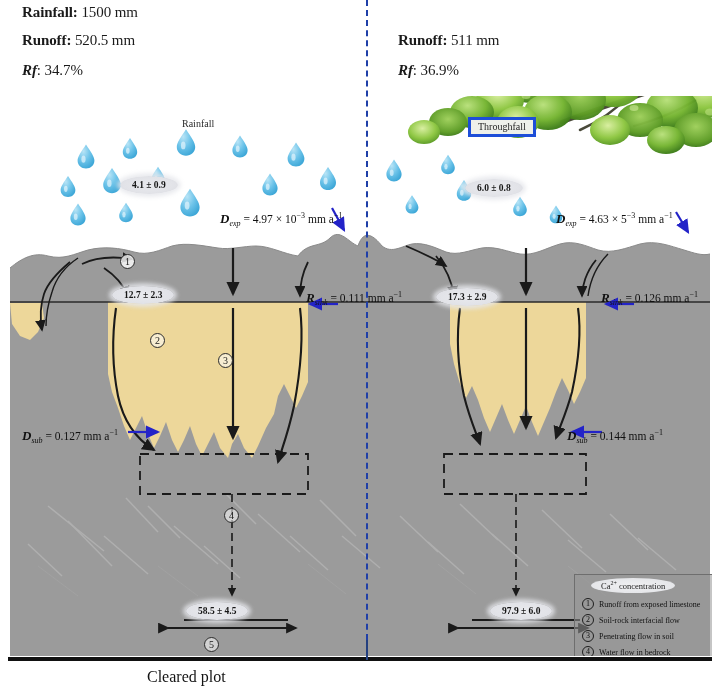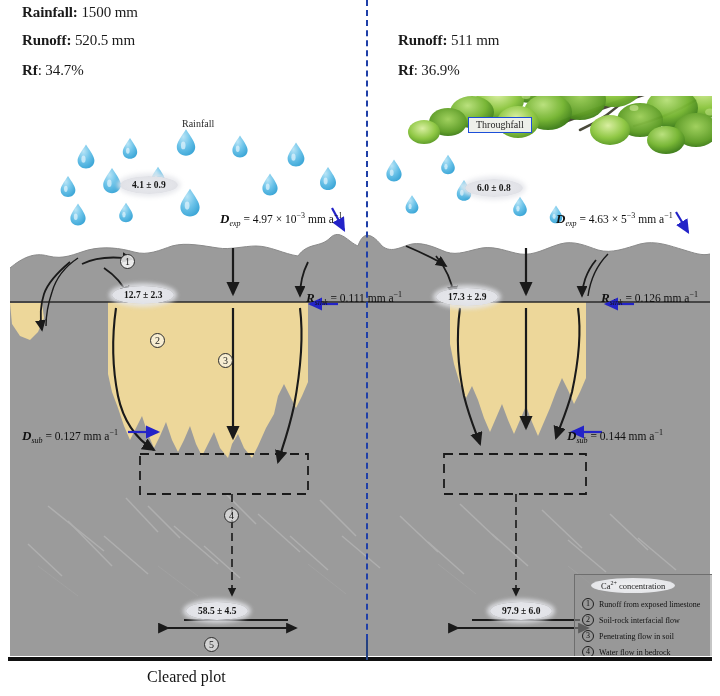--- a/index.html
+++ b/index.html
@@ -21,21 +21,21 @@
   
   .hdr {
     position: absolute;
     font-family: "Liberation Serif", serif;
     font-size: 15px;
     color: #1a1a1a;
     white-space: nowrap;
     letter-spacing: -0.1px;
   }
   .hdr b { font-weight: bold; }
-  .hdr .ital { font-weight: bold; }
+  .hdr .ital { font-style: italic; font-weight: bold; }
   .hdr-left-1 { left: 22px; top: 4px; }
   .hdr-left-2 { left: 22px; top: 32px; }
   .hdr-left-3 { left: 22px; top: 62px; }
   .hdr-right-1 { left: 398px; top: 4px; }
   .hdr-right-2 { left: 398px; top: 32px; }
   .hdr-right-3 { left: 398px; top: 62px; }
 
   
   .scene {
     position: absolute;
@@ -61,21 +61,21 @@
     font-family: Liberation Serif, serif;
     font-size: 10px;
     color: #2a2a2a;
     white-space: nowrap;
     z-index: 22;
   }
   .label-rainfall { left: 182px; top: 118px; }
   .label-throughfall {
     left: 468px; top: 117px;
     background: #eef0ea;
-    border: 1px solid #1d4ed8;
+    border: 3px solid #1d4ed8;
     padding: 1px 7px 2px 7px;
     color: #1f1f1f;
   }
 
   
   .pill {
     position: absolute;
     font-family: "Liberation Serif", serif;
     font-size: 9.5px;
     font-weight: bold;

